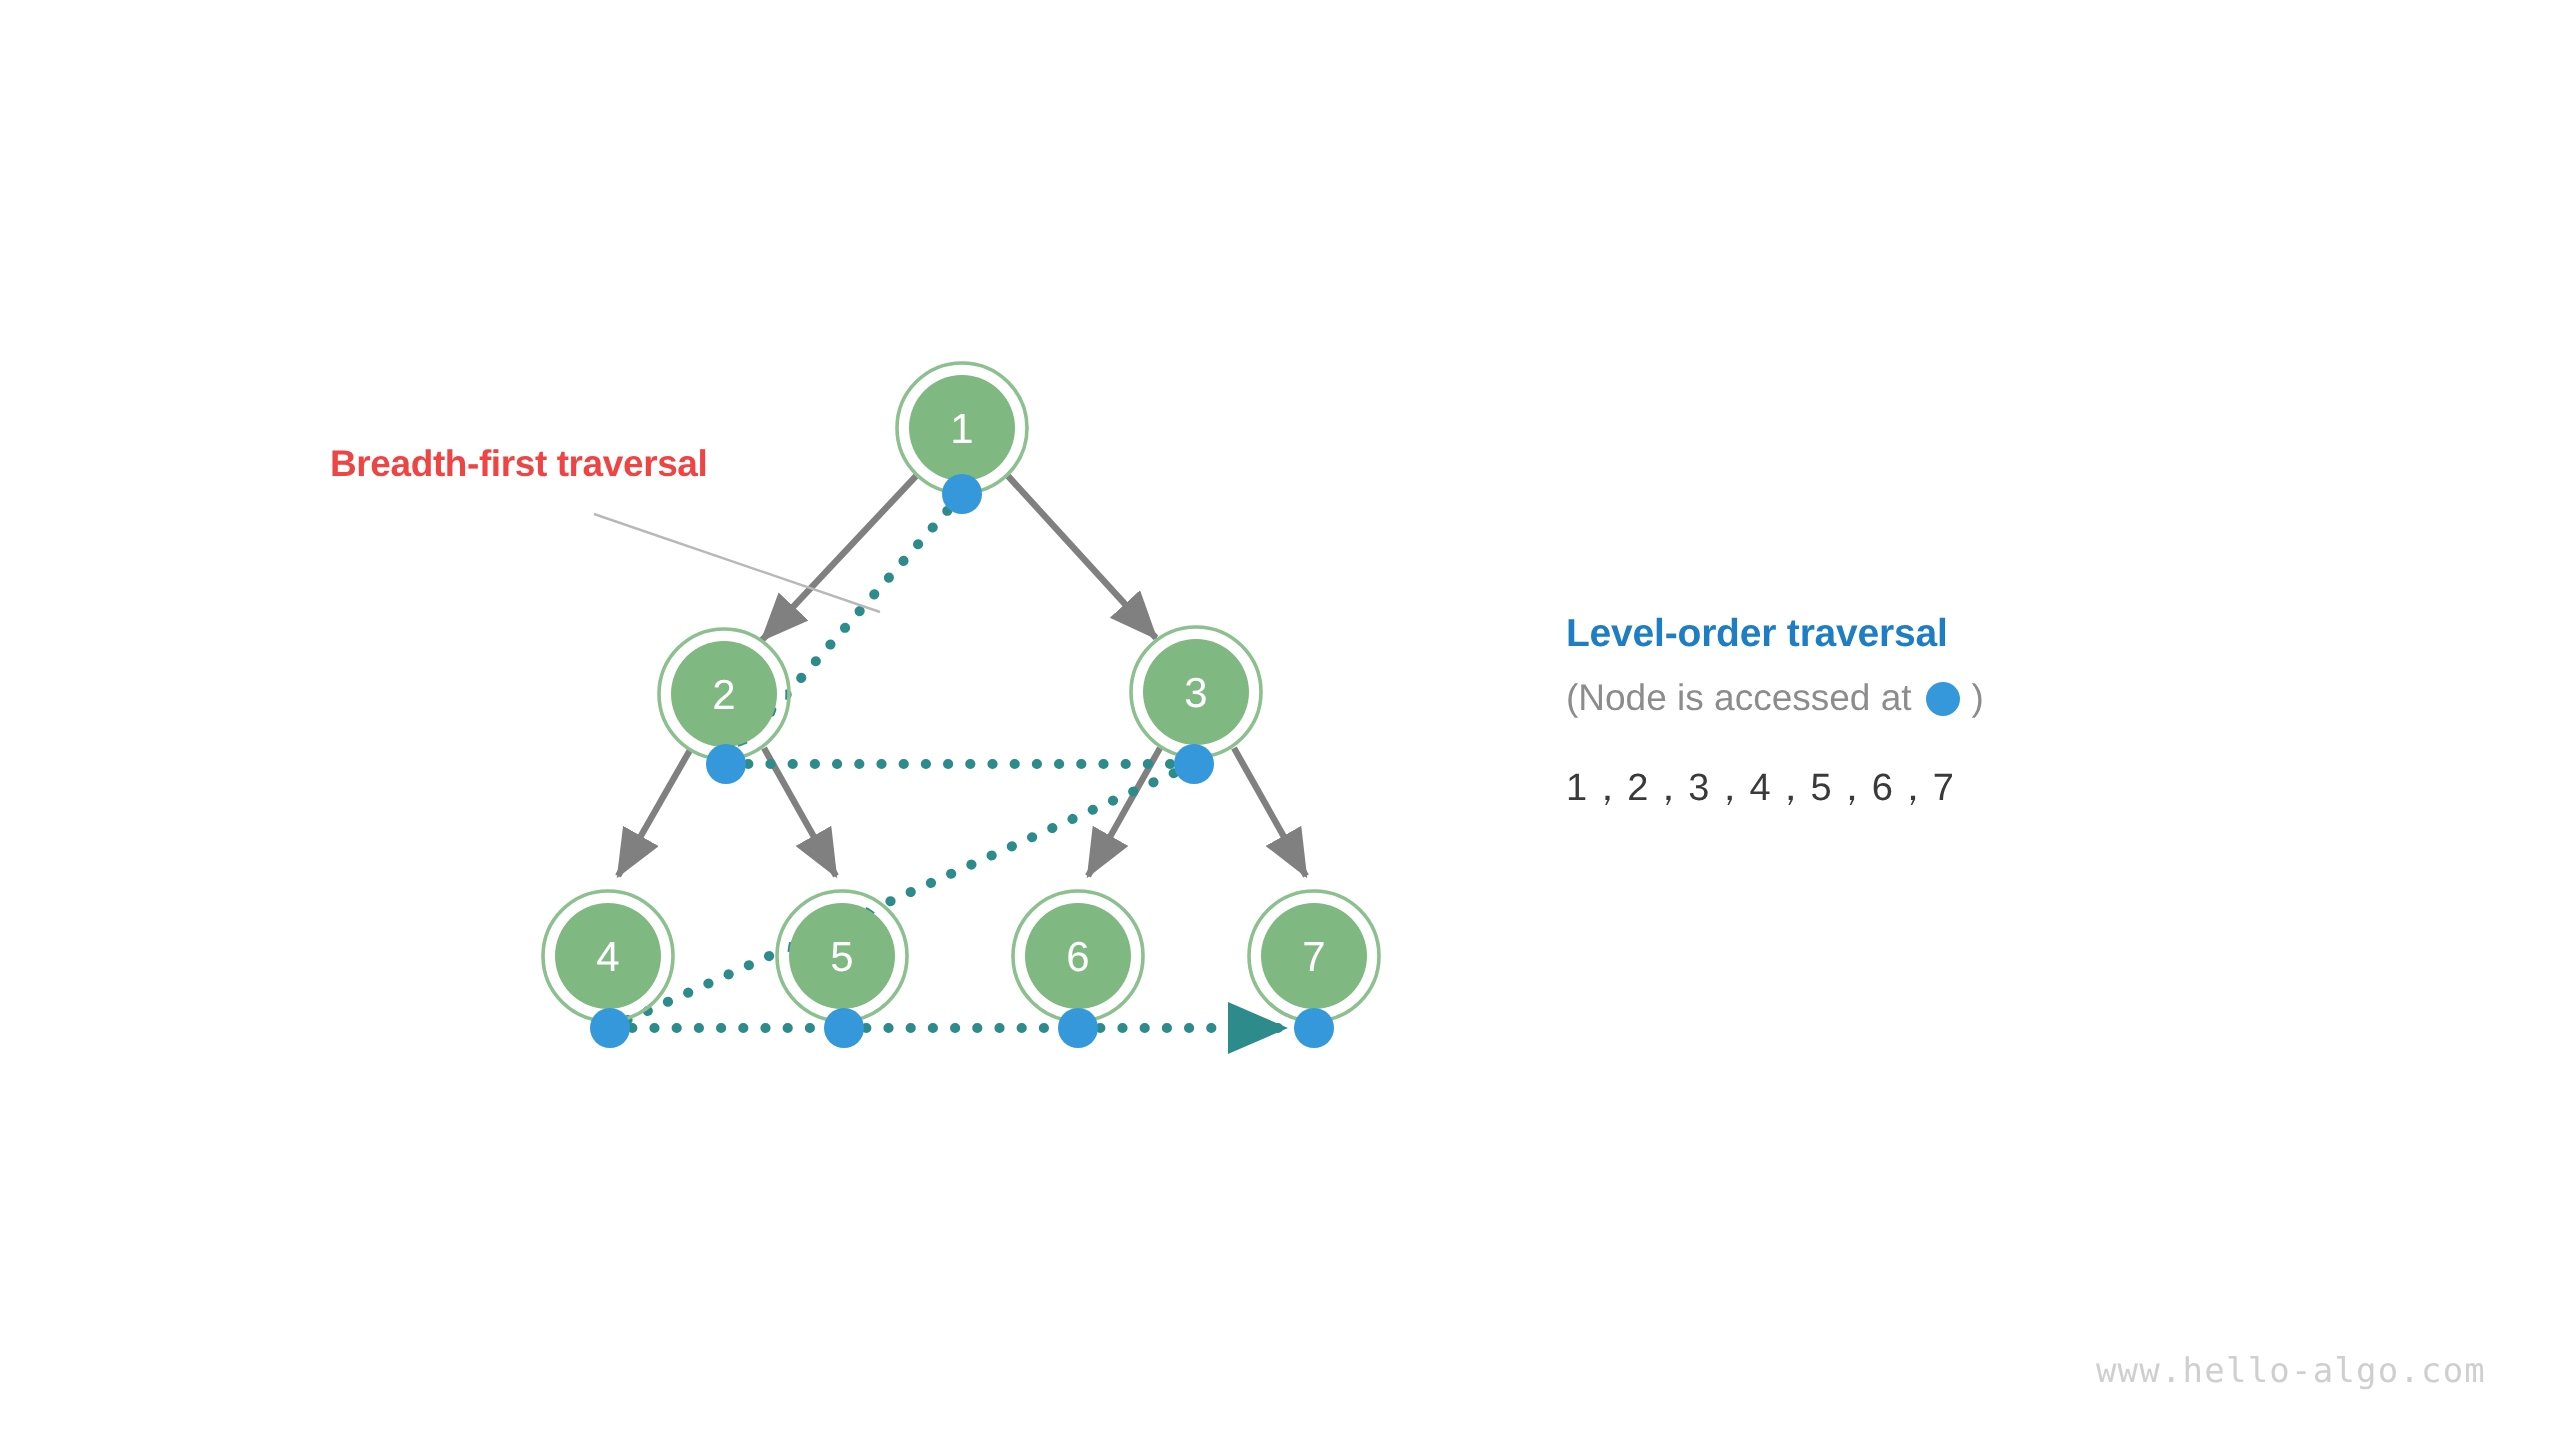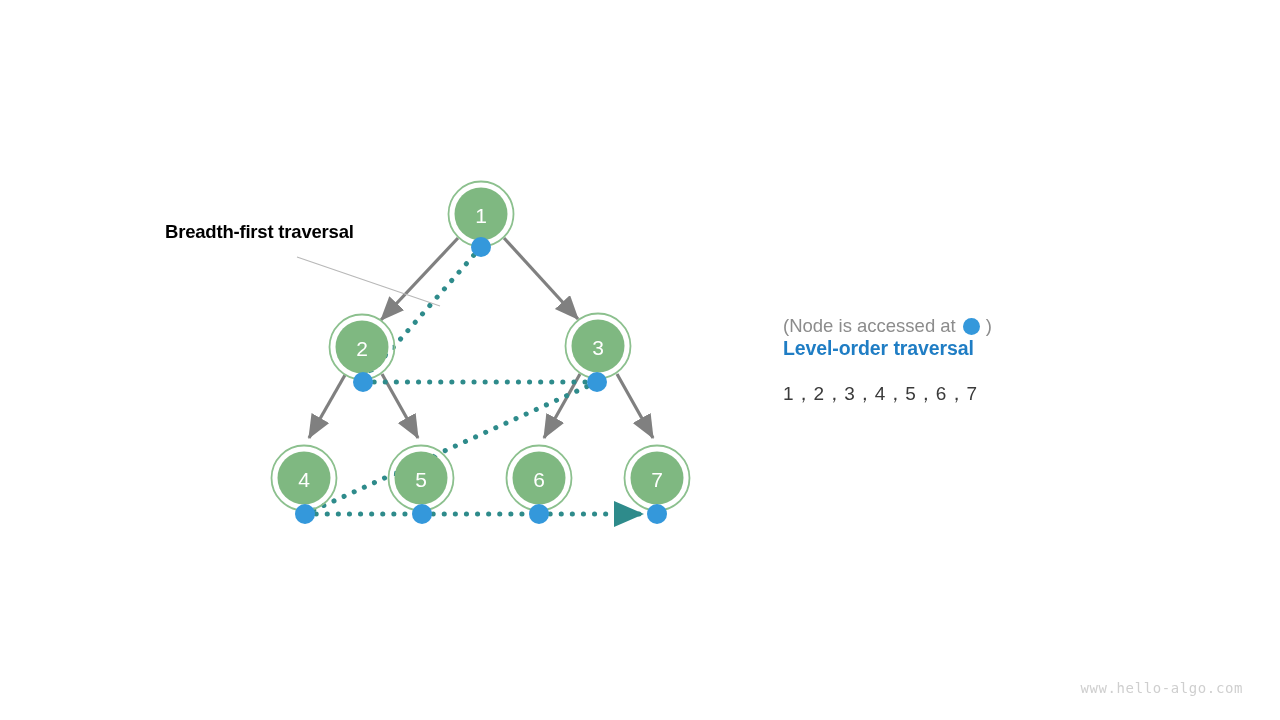--- a/index.html
+++ b/index.html
@@ -42,21 +42,21 @@
 
   
   #bfs-caption {
     position: absolute;
     left: 165px;
     top: 221px;
     font-family: "Liberation Sans", sans-serif;
     font-weight: bold;
     font-size: 18.5px;
     letter-spacing: -0.2px;
-    color: #000000;
+    color: #ef4444;
     white-space: nowrap;
   }
 
   
   #right-panel {
     position: absolute;
     left: 783px;
     top: 306px;
     width: 430px;
   }
@@ -94,21 +94,21 @@
     white-space: nowrap;
     letter-spacing: 0.5px;
   }
 
   
   #watermark {
     position: absolute;
     right: 37px;
     bottom: 24px;
     font-family: "DejaVu Sans Mono", monospace;
-    font-size: 14px;
+    font-size: 17px;
     color: #CFCFCF;
     letter-spacing: 0.6px;
     white-space: nowrap;
   }
 </style>
 </head>
 <body>
 
 <div id="stage">
 
@@ -201,24 +201,24 @@
       <circle cx="539" cy="514" r="10" fill="#3498DB"></circle>
       <circle cx="657" cy="514" r="10" fill="#3498DB"></circle>
     </g>
 
     <line x1="297" y1="257" x2="440" y2="306" stroke="#B8B8B8" stroke-width="1.2"></line>
   </svg>
 
   <div id="bfs-caption">Breadth-first traversal</div>
 
   <div id="right-panel">
+    <div id="lo-title">Level-order traversal</div>
     <div id="lo-note">
       <span>(Node is accessed at</span>
       <span class="note-dot"></span>
       <span>)</span>
     </div>
-    <div id="lo-title">Level-order traversal</div>
     <div id="lo-seq">1，2，3，4，5，6，7</div>
   </div>
 
   <div id="watermark">www.hello-algo.com</div>
 
 </div>
 
 </body></html>

